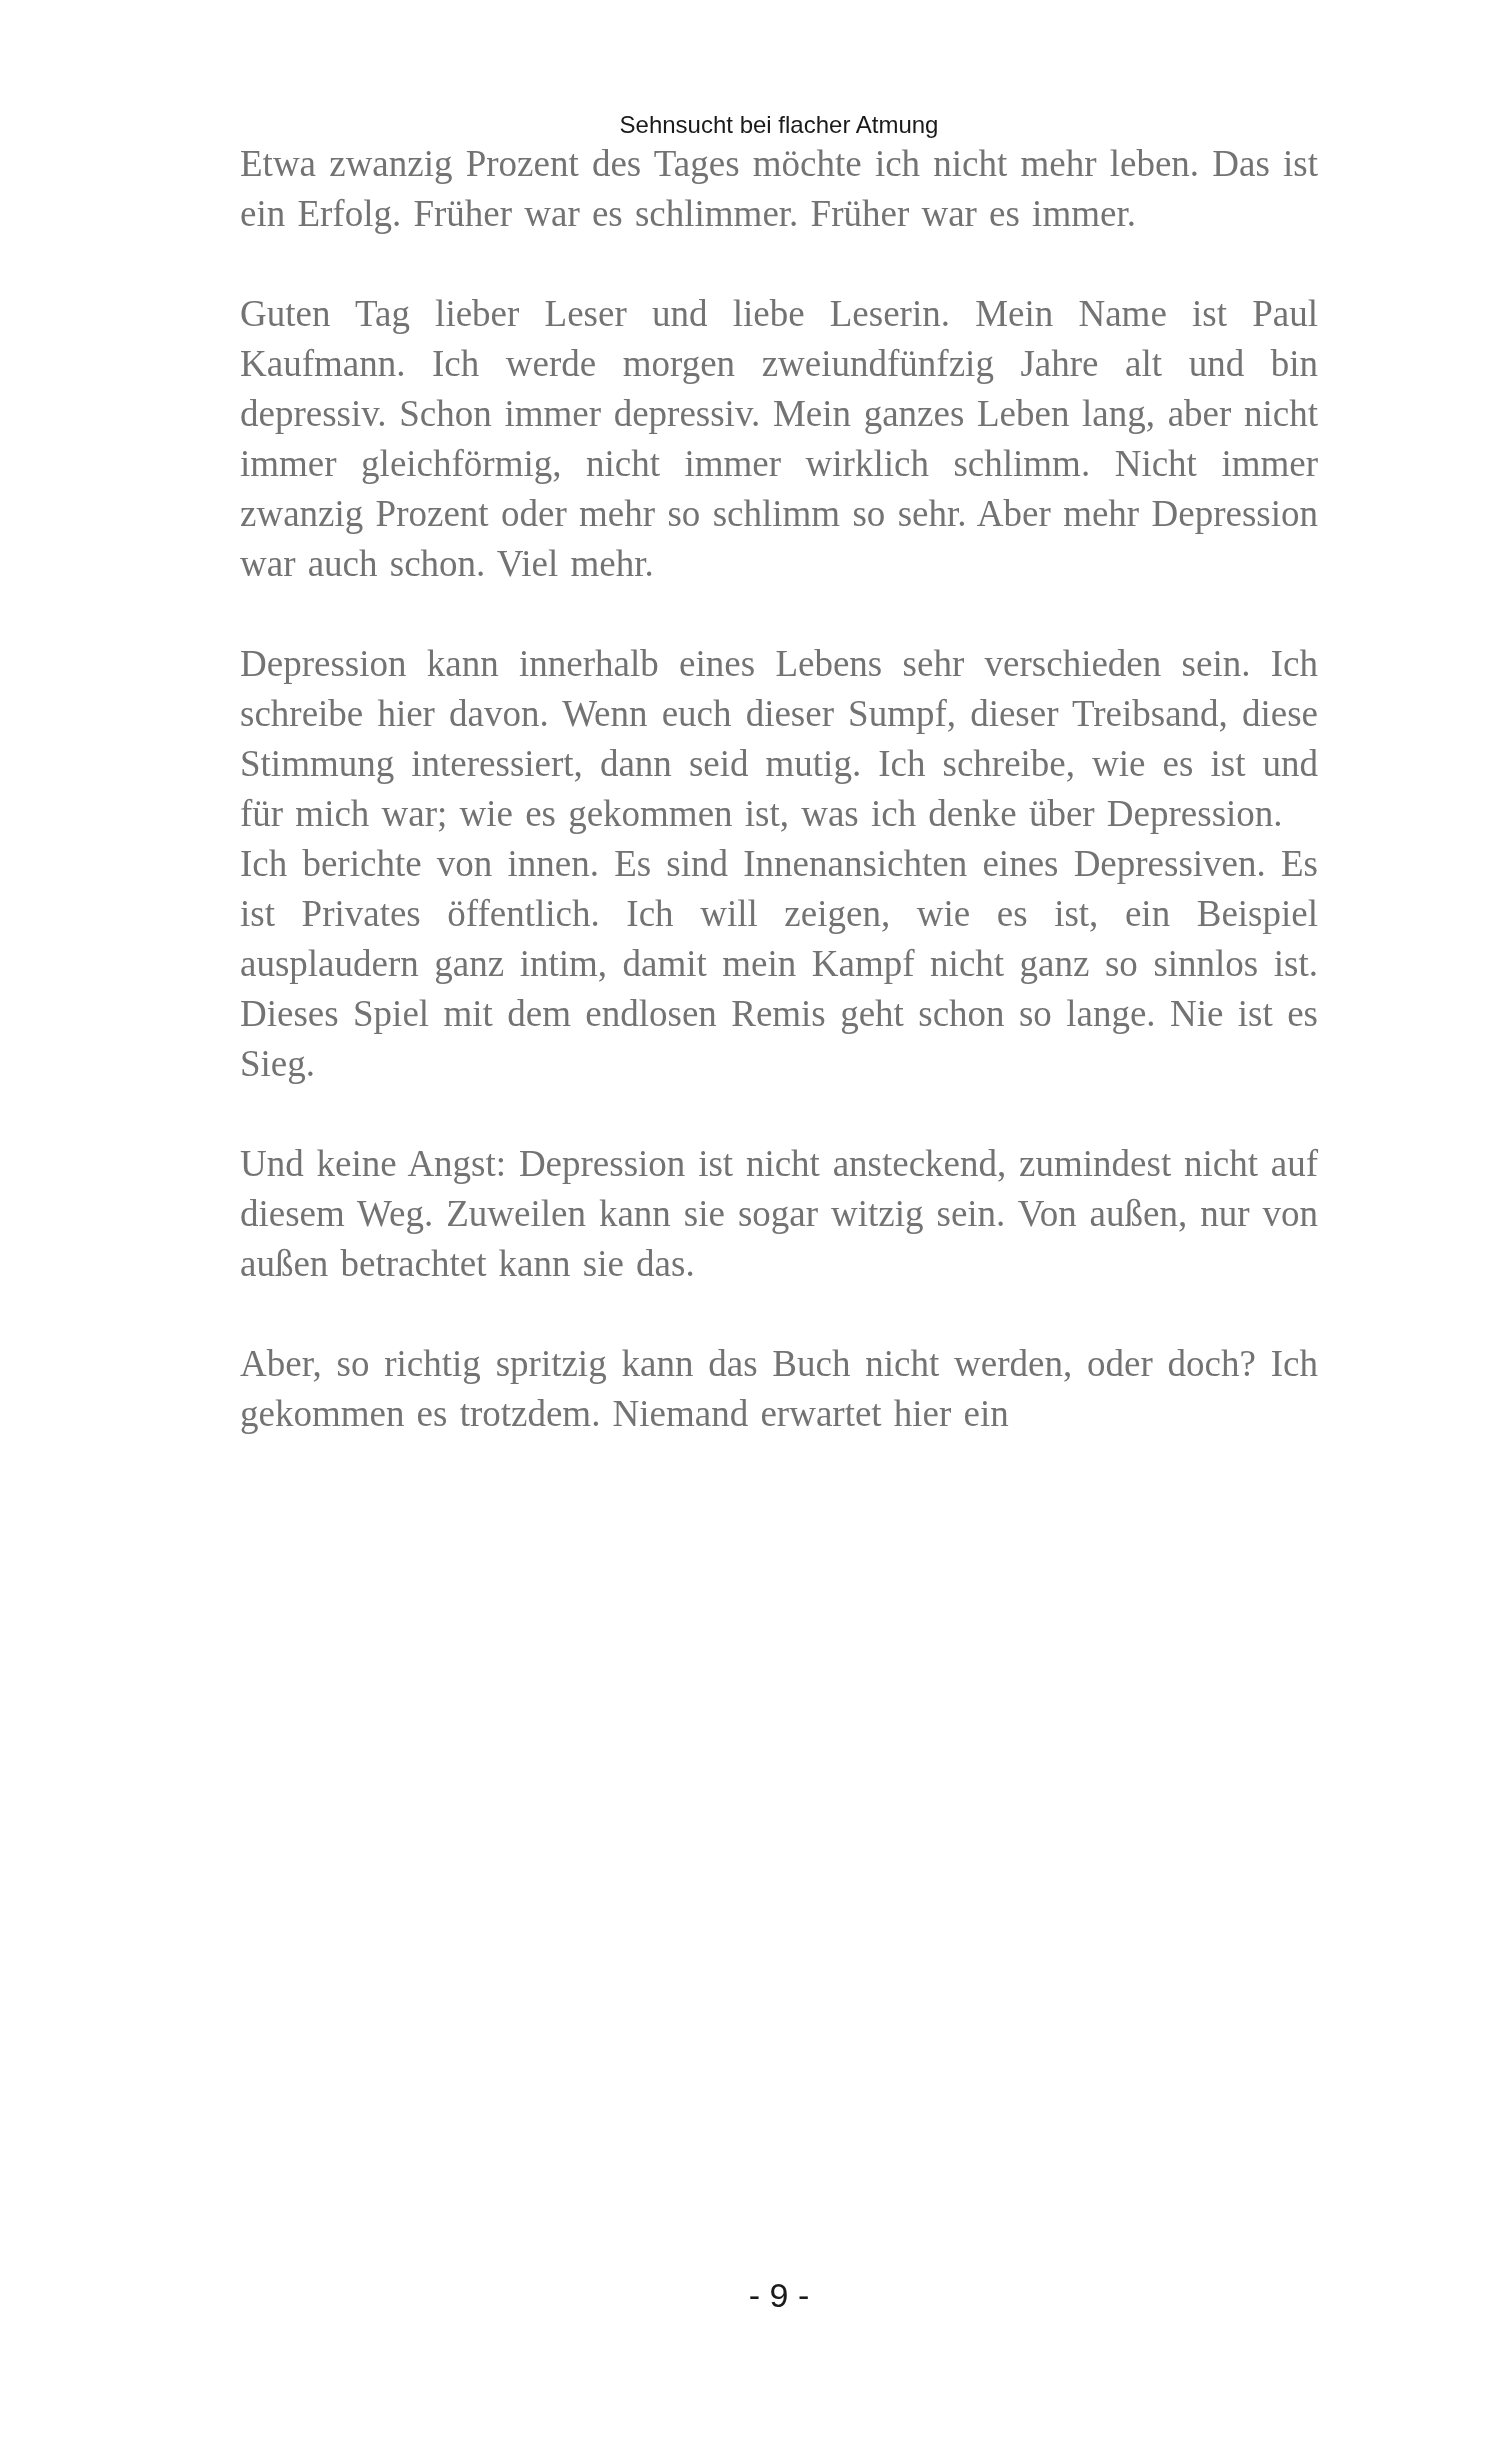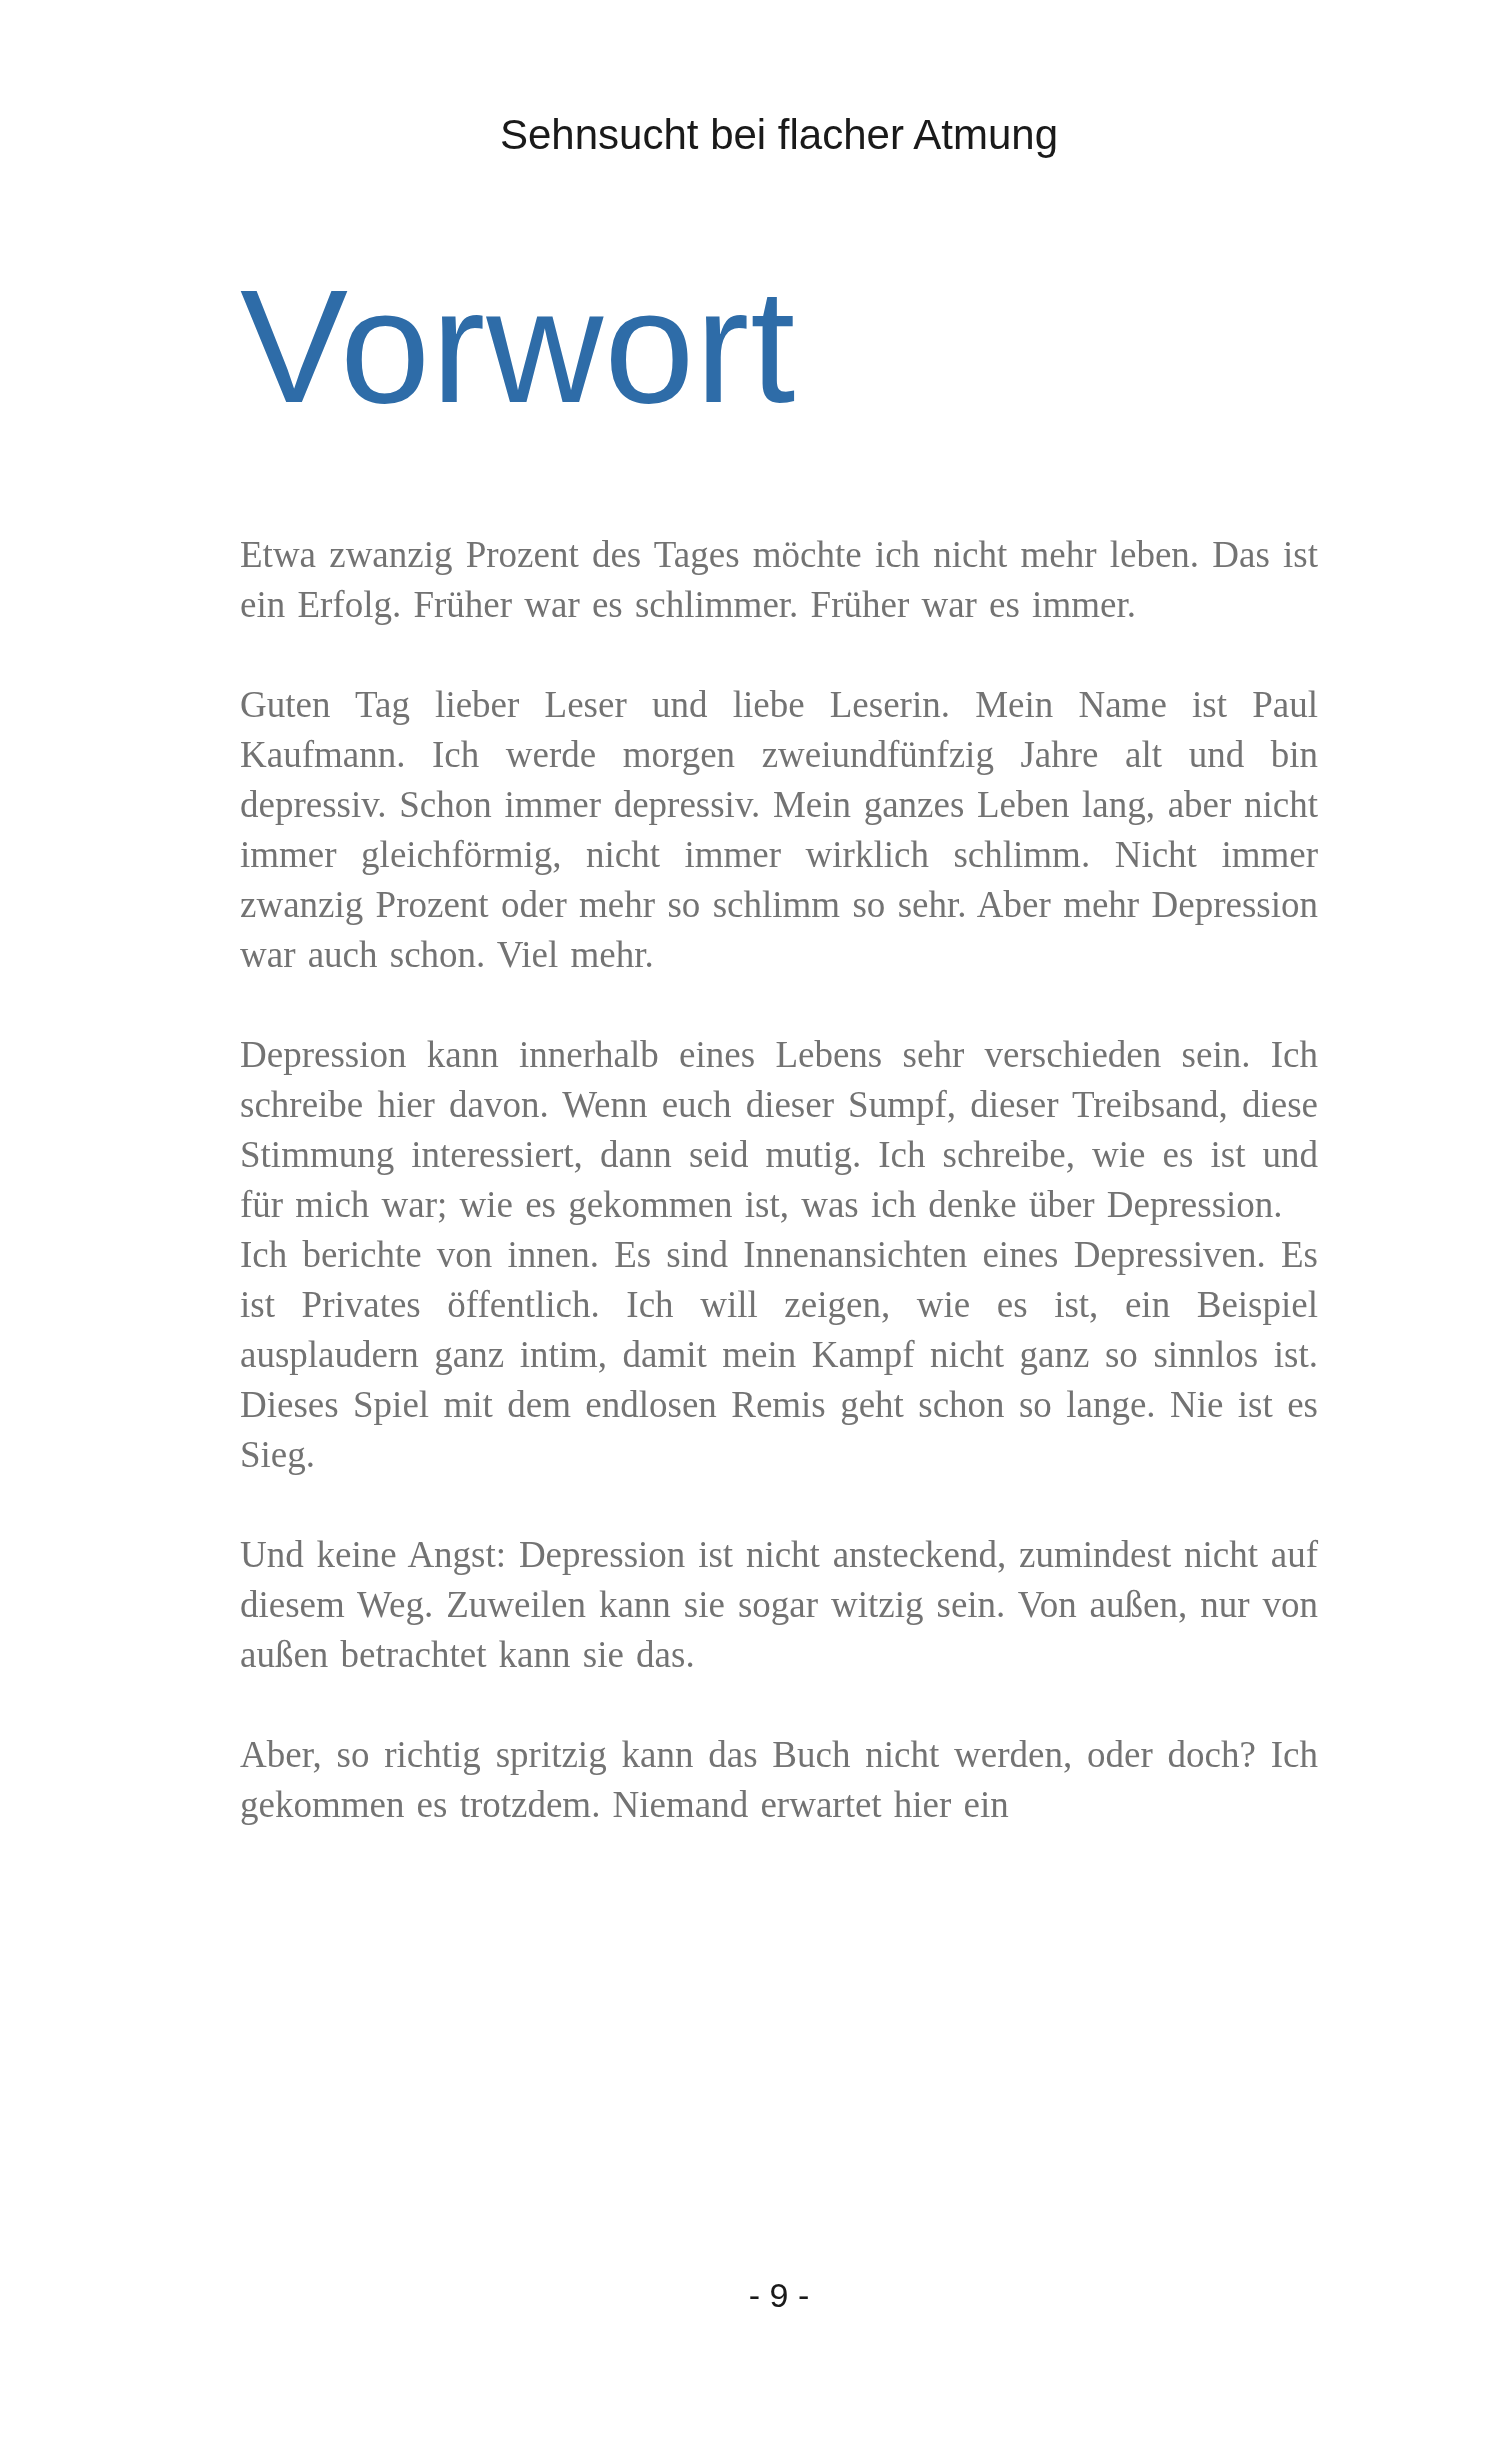--- a/index.html
+++ b/index.html
@@ -16,21 +16,21 @@
     box-sizing: border-box;
   }
   .content {
     box-sizing: border-box;
     padding: 0 191px 0 240px;
   }
   .running-header {
     padding-top: 111px;
     text-align: center;
     font-family: "Liberation Sans", sans-serif;
-    font-size: 42px;
+    font-size: 24px;
     line-height: 1.15;
     color: #1a1a1a;
   }
   .chapter-title {
     margin-top: 101px;
     margin-bottom: 98px;
     font-family: "Liberation Sans", sans-serif;
     font-weight: 300;
     font-size: 162px;
     line-height: 1.06;
@@ -63,21 +63,20 @@
   }
 </style>
 </head>
 <body>
 
 <div class="page">
   <div class="content">
 
     <div class="running-header">Sehnsucht bei flacher Atmung</div>
 
-    <h1 class="chapter-title" style="color: rgb(46, 108, 168);">Vorwort</h1>
 
     <div class="body-block">
       <p>Etwa zwanzig Prozent des Tages möchte ich nicht mehr leben. Das ist ein Erfolg. Früher war es schlimmer. Früher war es immer.</p>
       <p>Guten Tag lieber Leser und liebe Leserin. Mein Name ist Paul Kaufmann. Ich werde morgen zweiundfünfzig Jahre alt und bin depressiv. Schon immer depressiv. Mein ganzes Leben lang, aber nicht immer gleichförmig, nicht immer wirklich schlimm. Nicht immer zwanzig Prozent oder mehr so schlimm so sehr. Aber mehr Depression war auch schon. Viel mehr.</p>
       <p class="tight">Depression kann innerhalb eines Lebens sehr verschieden sein. Ich schreibe hier davon. Wenn euch dieser Sumpf, dieser Treibsand, diese Stimmung interessiert, dann seid mutig. Ich schreibe, wie es ist und für mich war; wie es gekommen ist, was ich denke über Depression.</p>
       <p>Ich berichte von innen. Es sind Innenansichten eines Depressiven. Es ist Privates öffentlich. Ich will zeigen, wie es ist, ein Beispiel ausplaudern ganz intim, damit mein Kampf nicht ganz so sinnlos ist. Dieses Spiel mit dem endlosen Remis geht schon so lange. Nie ist es Sieg.</p>
       <p>Und keine Angst: Depression ist nicht ansteckend, zumindest nicht auf diesem Weg. Zuweilen kann sie sogar witzig sein. Von außen, nur von außen betrachtet kann sie das.</p>
       <p>Aber, so richtig spritzig kann das Buch nicht werden, oder doch? Ich gekommen es trotzdem. Niemand erwartet hier ein</p>
     </div>
 

